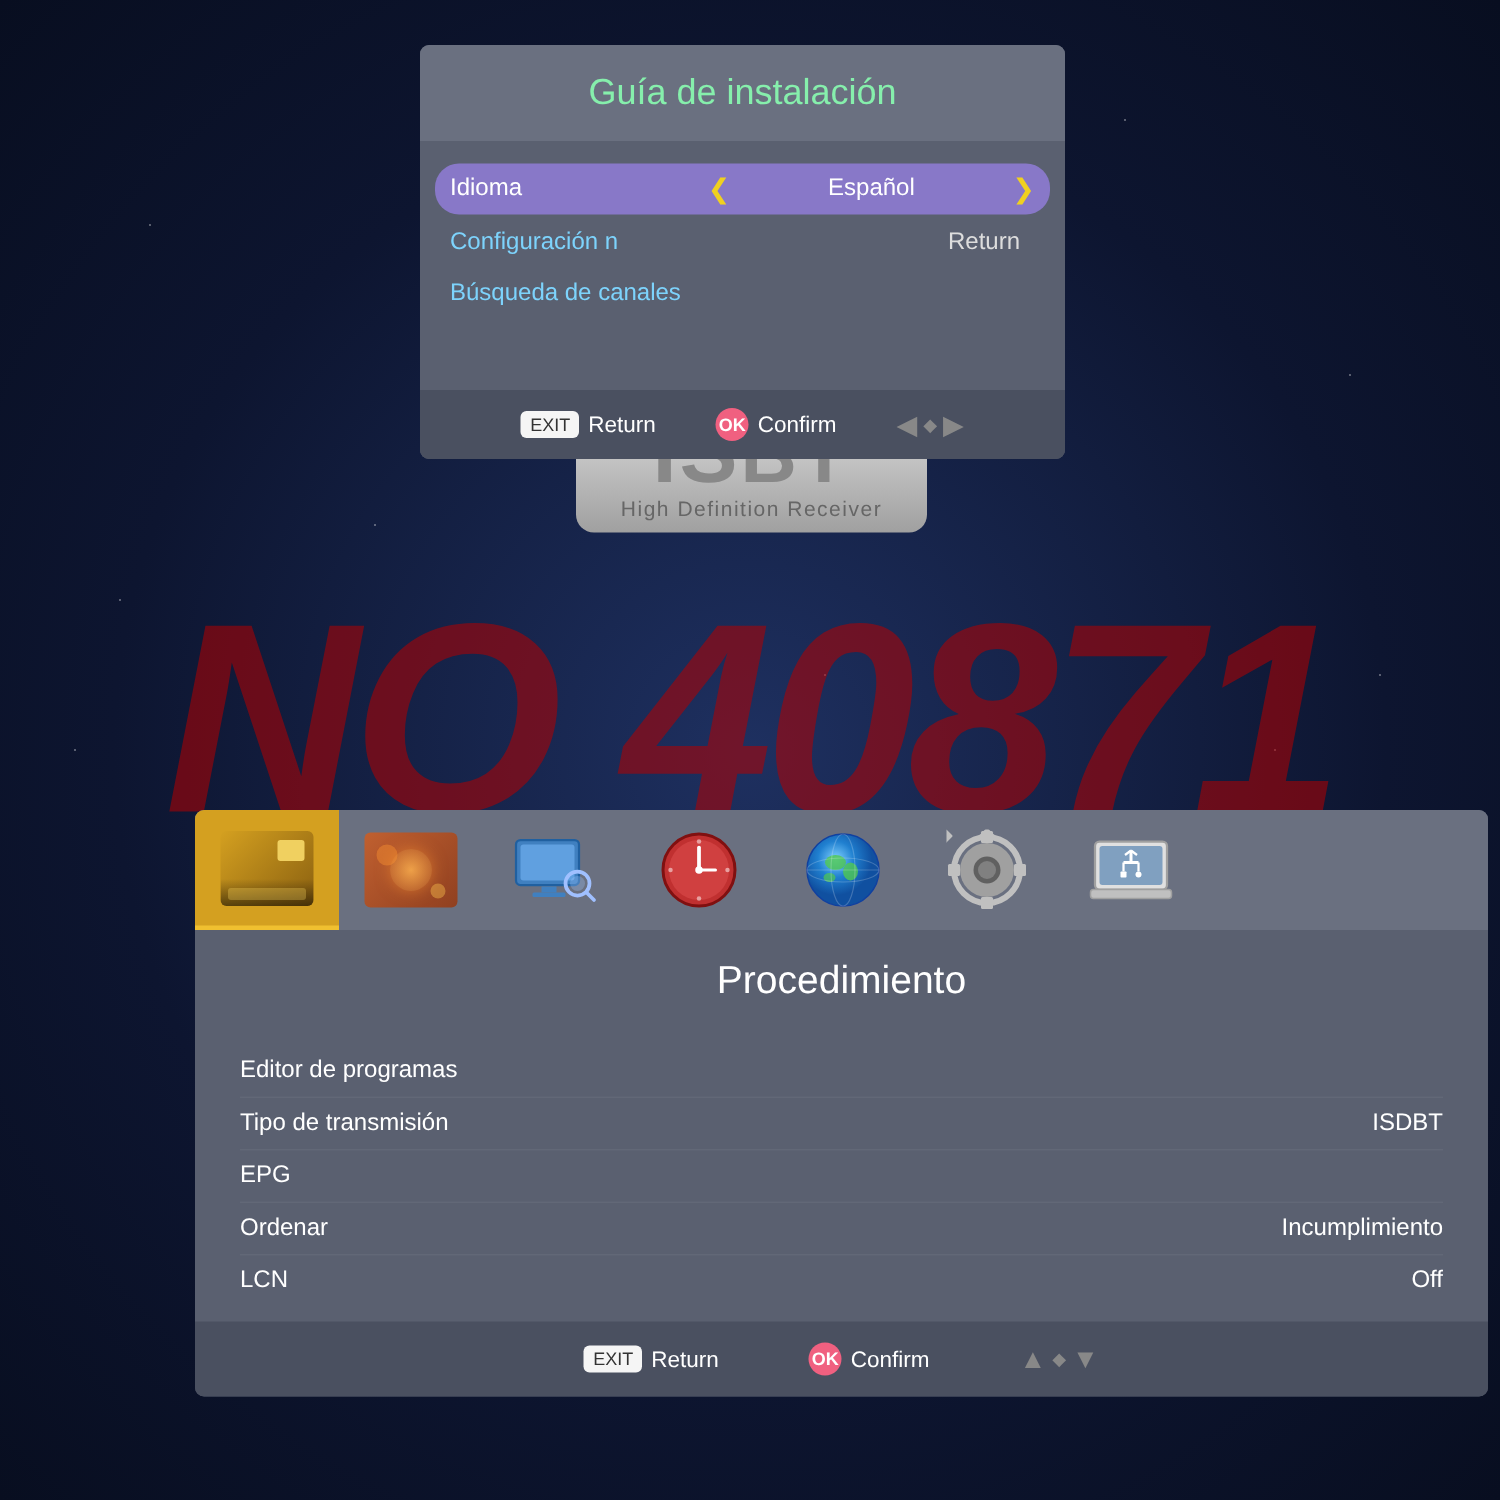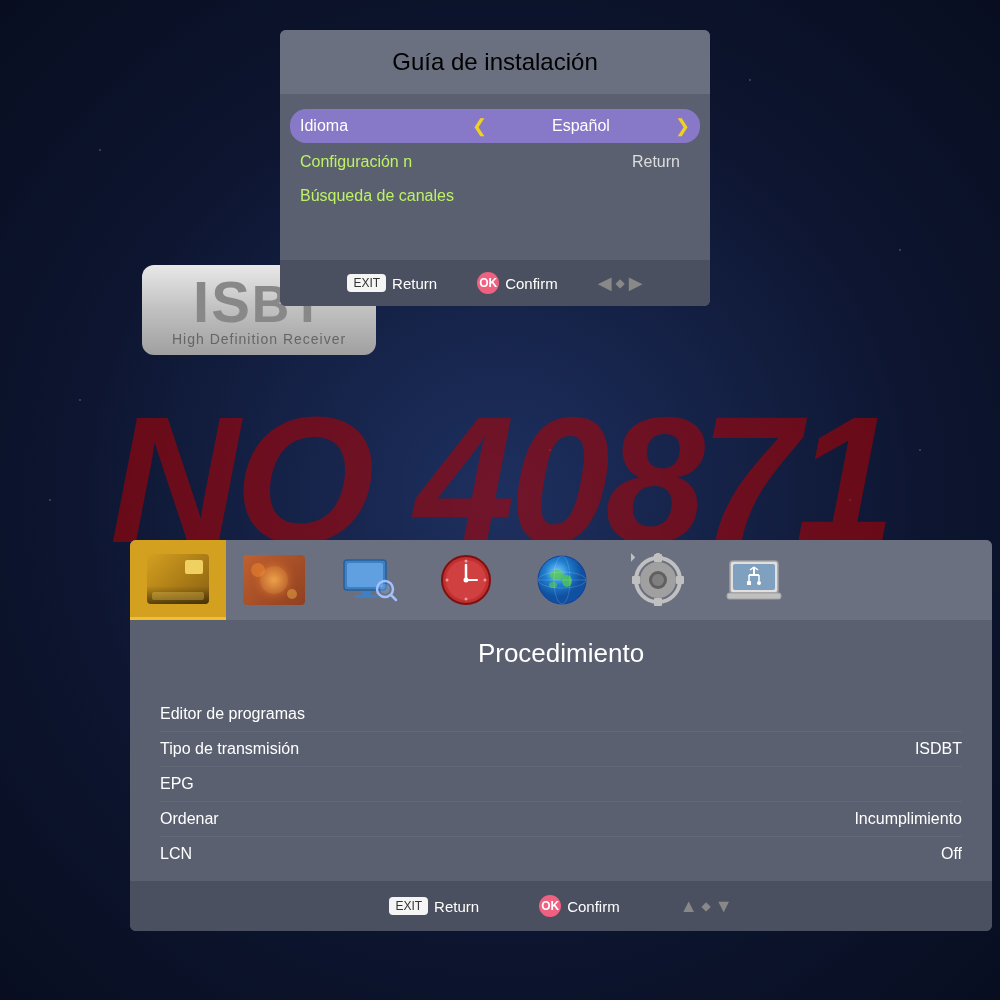--- a/index.html
+++ b/index.html
@@ -61,25 +61,26 @@
       text-align: center;
       pointer-events: none;
       z-index: 5;
       font-style: italic;
     }
 
     
     .logo-area {
       position: absolute;
       top: 250px;
-      left: 142px;
+      left: 131px;
       width: 740px;
       height: 120px;
       display: flex;
       align-items: center;
+      justify-content: center;
       z-index: 3;
     }
     .logo-box {
       background: linear-gradient(180deg, #e8e8e8 0%, #c0c0c0 50%, #a0a0a0 100%);
       border-radius: 12px;
       padding: 8px 30px;
       display: flex;
       flex-direction: column;
       align-items: center;
     }
@@ -107,21 +108,21 @@
       z-index: 10;
       overflow: hidden;
     }
     .dialog-top-header {
       background: #6a7080;
       padding: 18px 20px;
       text-align: center;
     }
     .dialog-top-header-text {
       font-size: 24px;
-      color: #000000;
+      color: #86efac;
       font-weight: normal;
     }
     .dialog-top-body {
       padding: 15px 10px;
     }
     .menu-row {
       display: flex;
       align-items: center;
       padding: 6px 10px;
       border-radius: 16px;
@@ -145,21 +146,21 @@
       font-size: 16px;
       flex: 1;
       text-align: center;
     }
     .menu-row-arrow-right {
       color: #f0d020;
       font-size: 18px;
       margin-left: 8px;
     }
     .menu-row-inactive .menu-row-label {
-      color: #bef264;
+      color: #7dd3fc;
     }
     .menu-row-value-right {
       color: #ddd;
       font-size: 16px;
       margin-left: auto;
       padding-right: 10px;
     }
     .dialog-top-footer {
       background: #4a5060;
       padding: 12px 20px;

